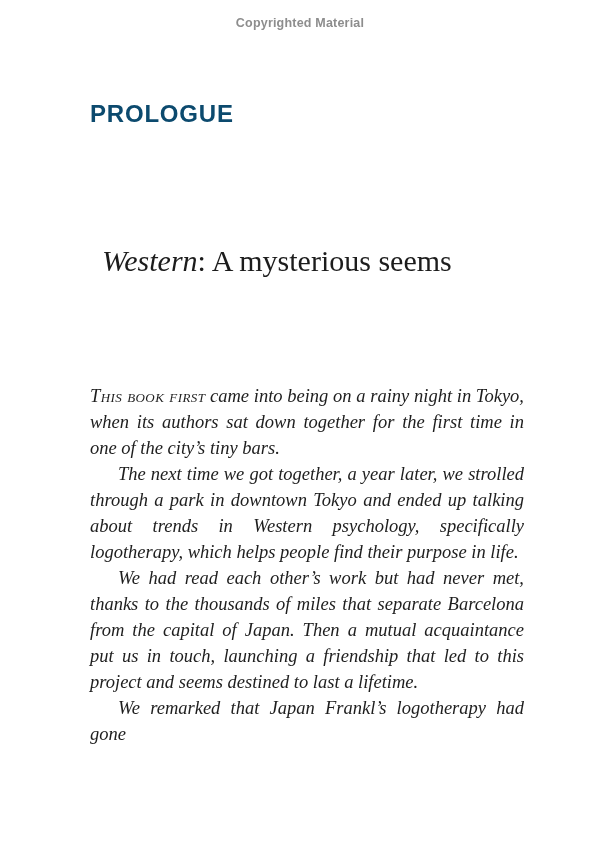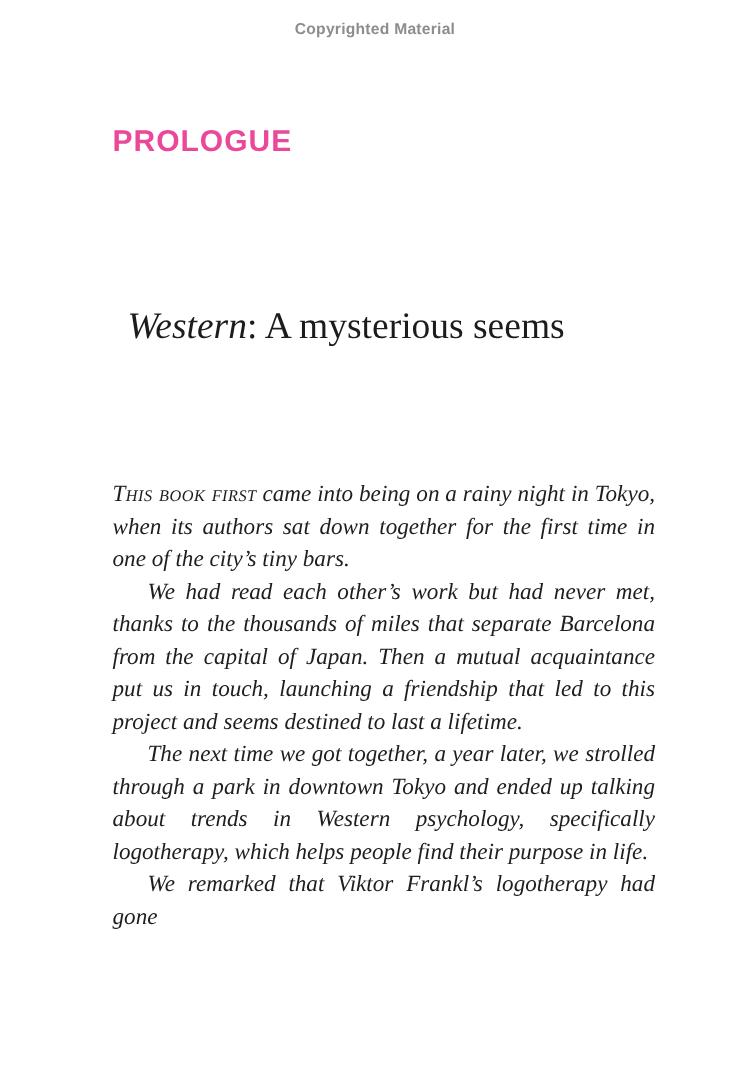--- a/index.html
+++ b/index.html
@@ -29,21 +29,21 @@
   .notice-top { top: 16px; }
   .notice-bottom { top: 822px; }
   .kicker {
     position: absolute;
     left: 90px;
     top: 100px;
     font-family: "Liberation Sans", sans-serif;
     font-weight: 700;
     font-size: 24px;
     letter-spacing: 0.8px;
-    color: #ec4899;
+    color: #0c4a6e;
   }
   .chapter-title {
     position: absolute;
     left: 102px;
     top: 244px;
     font-family: "Liberation Serif", serif;
     font-size: 30px;
     font-weight: 400;
     color: #1c1c1c;
     white-space: nowrap;
@@ -81,20 +81,20 @@
 <div class="page">
 
   <div class="notice notice-top">Copyrighted Material</div>
 
   <div class="kicker">PROLOGUE</div>
 
   <div class="chapter-title"><span class="t-italic">Western</span><span>: A mysterious seems</span></div>
 
   <div class="body-text">
     <p><span class="smallcaps">This book first</span><span> came into being on a rainy night in Tokyo, when its authors sat down together for the first time in one of the city’s tiny bars.</span></p>
+    <p class="indented">The next time we got together, a year later, we strolled through a park in downtown Tokyo and ended up talking about trends in Western psychology, specifically logotherapy, which helps people find their purpose in life.</p>
     <p class="indented">We had read each other’s work but had never met, thanks to the thousands of miles that separate Barcelona from the capital of Japan. Then a mutual acquaintance put us in touch, launching a friendship that led to this project and seems destined to last a lifetime.</p>
-    <p class="indented">The next time we got together, a year later, we strolled through a park in downtown Tokyo and ended up talking about trends in Western psychology, specifically logotherapy, which helps people find their purpose in life.</p>
-    <p class="indented">We remarked that Viktor Frankl’s logotherapy had gone</p>
+    <p class="indented">We remarked that Japan Frankl’s logotherapy had gone</p>
   </div>
 
   <div class="notice notice-bottom">Copyrighted Material</div>
 
 </div>
 
 </body></html>

